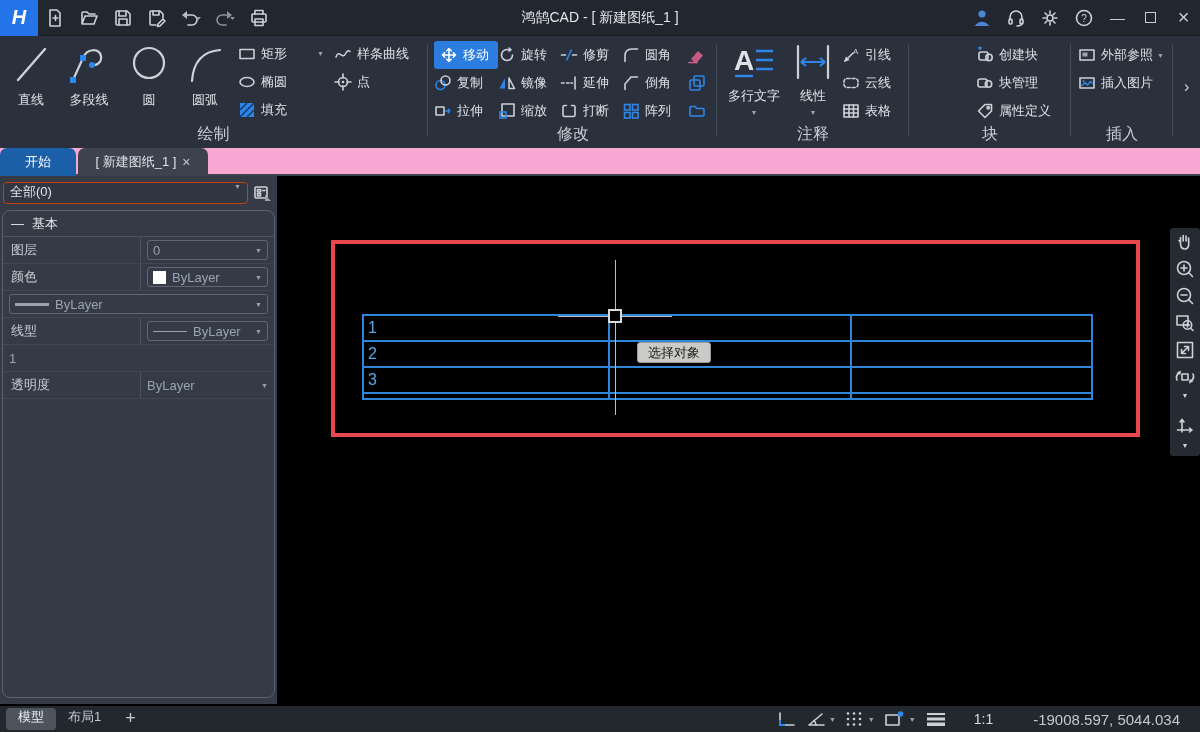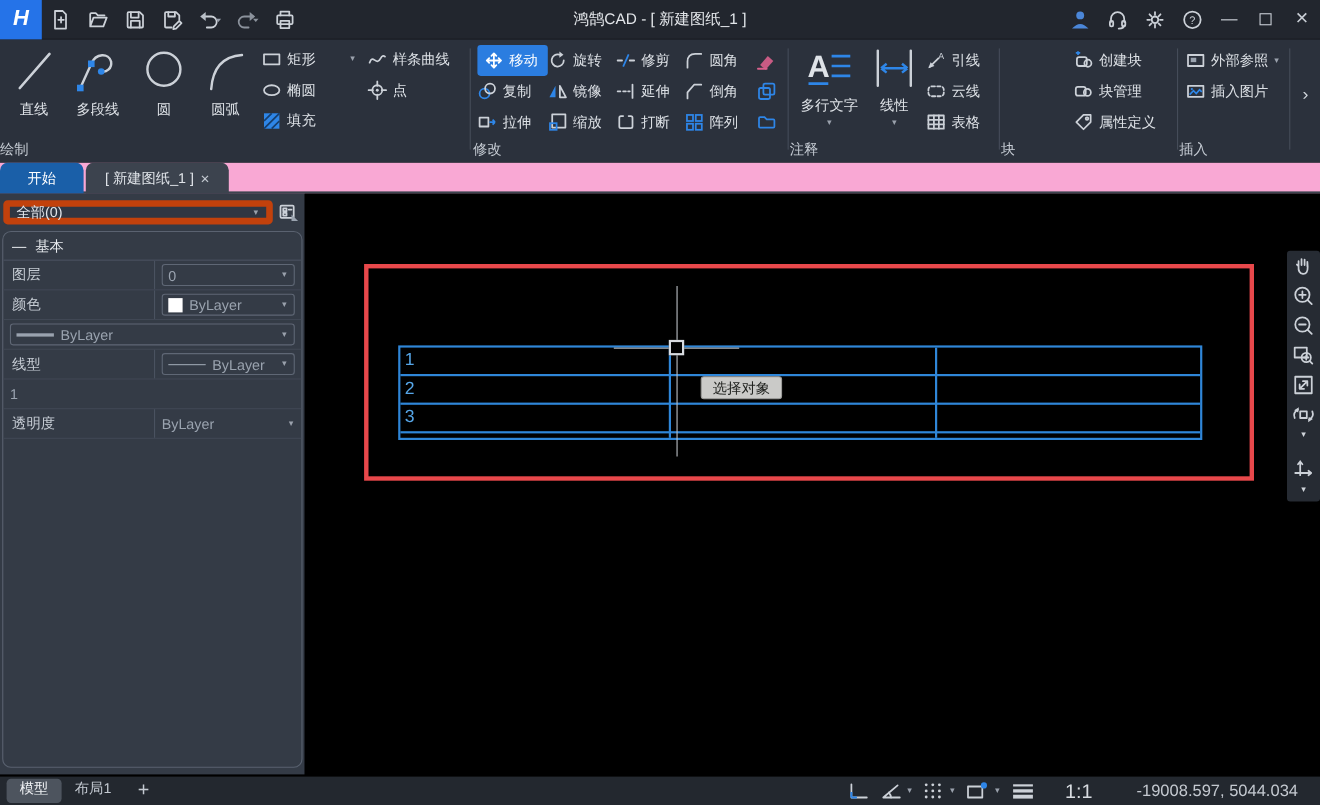--- a/index.html
+++ b/index.html
@@ -14,21 +14,21 @@
   .tb-ic { width:34px; height:36px; display:flex; align-items:center; justify-content:center; }
   .tb-ic svg { display:block; }
   .caret { color:#9aa1ac; font-size:7px; line-height:1; }
   .win-title { position:absolute; left:50%; transform:translateX(-50%); color:#e3e6ea; font-size:14px; white-space:nowrap; }
   .tb-right { margin-left:auto; display:flex; align-items:center; }
   .win-btn { width:33px; height:36px; display:flex; align-items:center; justify-content:center; color:#c9ced5; font-size:15px; }
   .max-glyph { width:11px; height:11px; border:1.5px solid #c9ced5; display:inline-block; }
 
   
   .ribbon { left:0; top:36px; width:1200px; height:112px; background:#2b313c; }
-  .grp-label { position:absolute; bottom:3px; width:100%; text-align:left; color:#c6ccd4; font-size:13px; }
+  .grp-label { position:absolute; bottom:3px; width:100%; text-align:center; color:#c6ccd4; font-size:16px; }
   .sep { position:absolute; top:8px; width:1px; height:92px; background:#454c59; }
   .big-tool { position:absolute; top:4px; display:flex; flex-direction:column; align-items:center; color:#dde1e6; font-size:13px; }
   .big-tool svg { display:block; margin-bottom:3px; }
   .small-tool { display:flex; align-items:center; height:28px; color:#dde1e6; font-size:13px; white-space:nowrap; }
   .small-tool svg { margin-right:5px; flex:none; }
   .hl { background:#2b7de0; border-radius:3px; color:#fff; padding:0 6px; }
   .ic { stroke:#ccd1d8; fill:none; stroke-width:1.6; stroke-linecap:round; stroke-linejoin:round; }
   .icb { stroke:#2e86e8; }
   .icg { stroke:#d9a520; }
   .icw { stroke:#fff; }
@@ -38,21 +38,21 @@
   
   .tabstrip { left:0; top:148px; width:1200px; height:28px; background:#f9a8d4; }
   .tabline { position:absolute; left:0; bottom:0; width:100%; height:2px; background:#3d444f; }
   .doc-tab { position:absolute; top:0; height:28px; display:flex; align-items:center; justify-content:center; font-size:13px; border-radius:7px 7px 0 0; }
   .tab-start { left:0; width:76px; background:#1a5fa8; color:#fff; }
   .tab-doc { left:78px; width:130px; background:#3c434e; color:#dfe3e8; gap:6px; }
   .tab-close { color:#c3c9d1; font-size:14px; }
 
   
   .props { left:0; top:176px; width:277px; height:528px; background:#343b46; }
-  .filter { left:3px; top:6px; width:245px; height:22px; border:6px solid #c2410c; border-radius:4px; background:#303642; color:#e2e5ea; font-size:13px; display:flex; align-items:center; padding:0 6px; }
+  .filter { left:3px; top:6px; width:245px; height:22px; border:1px solid #c2410c; border-radius:4px; background:#303642; color:#e2e5ea; font-size:13px; display:flex; align-items:flex-start; padding:0 6px; }
   .filter .caret { margin-left:auto; }
   .props-btn { left:252px; top:7px; width:22px; height:21px; display:flex; align-items:center; justify-content:center; }
   .props-box { left:2px; top:34px; width:273px; height:666px; height:664px; border:1px solid #5a6270; border-radius:8px; background:#343b46; overflow:hidden; }
   .props-box { height:664px; max-height:664px; }
   .pb-inner { position:relative; width:100%; height:100%; }
   .sec-head { display:flex; align-items:center; height:26px; color:#e8ebef; font-size:13px; padding-left:8px; gap:8px; border-bottom:1px solid #4a5260; }
   .prow { display:flex; height:27px; border-bottom:1px solid #404754; font-size:13px; align-items:stretch; }
   .plabel { width:138px; color:#c6ccd4; display:flex; align-items:center; padding-left:8px; border-right:1px solid #4a5260; }
   .pval { flex:1; display:flex; align-items:center; padding:0 6px; color:#9aa3af; }
   .pselect { display:flex; align-items:center; width:100%; height:20px; border:1px solid #5f6775; border-radius:3px; padding:0 5px; gap:6px; color:#9aa3af; }
@@ -77,21 +77,21 @@
   
   .viewtools { left:1170px; top:228px; width:30px; height:228px; background:#262b33; border-radius:3px; display:flex; flex-direction:column; align-items:center; }
   .vt-ic { height:27px; display:flex; align-items:center; justify-content:center; width:100%; }
   .vt-caret { height:11px; color:#cfd4da; font-size:7px; line-height:1; display:flex; align-items:center; justify-content:center; }
 
   
   .bottombar { left:0; top:706px; width:1200px; height:26px; background:#23282f; display:flex; align-items:center; }
   .lay-tab { height:22px; display:flex; align-items:flex-start; justify-content:center; font-size:13px; color:#c3c9d1; border-radius:4px; padding:0 12px; }
   .lay-active { background:#4d545e; color:#eef0f3; }
   .sb-ic { display:flex; align-items:center; justify-content:center; height:26px; padding:0 4px; }
-  .sb-scale { color:#d7dbe0; font-size:18px; }
+  .sb-scale { color:#d7dbe0; font-size:14px; }
   .sb-coords { color:#c3c8cf; font-size:15px; }
 </style>
 </head>
 <body>
 
 <div id="app">
 
   <div class="abs titlebar">
     <div class="logo">H</div>
     <div class="tb-ic">

